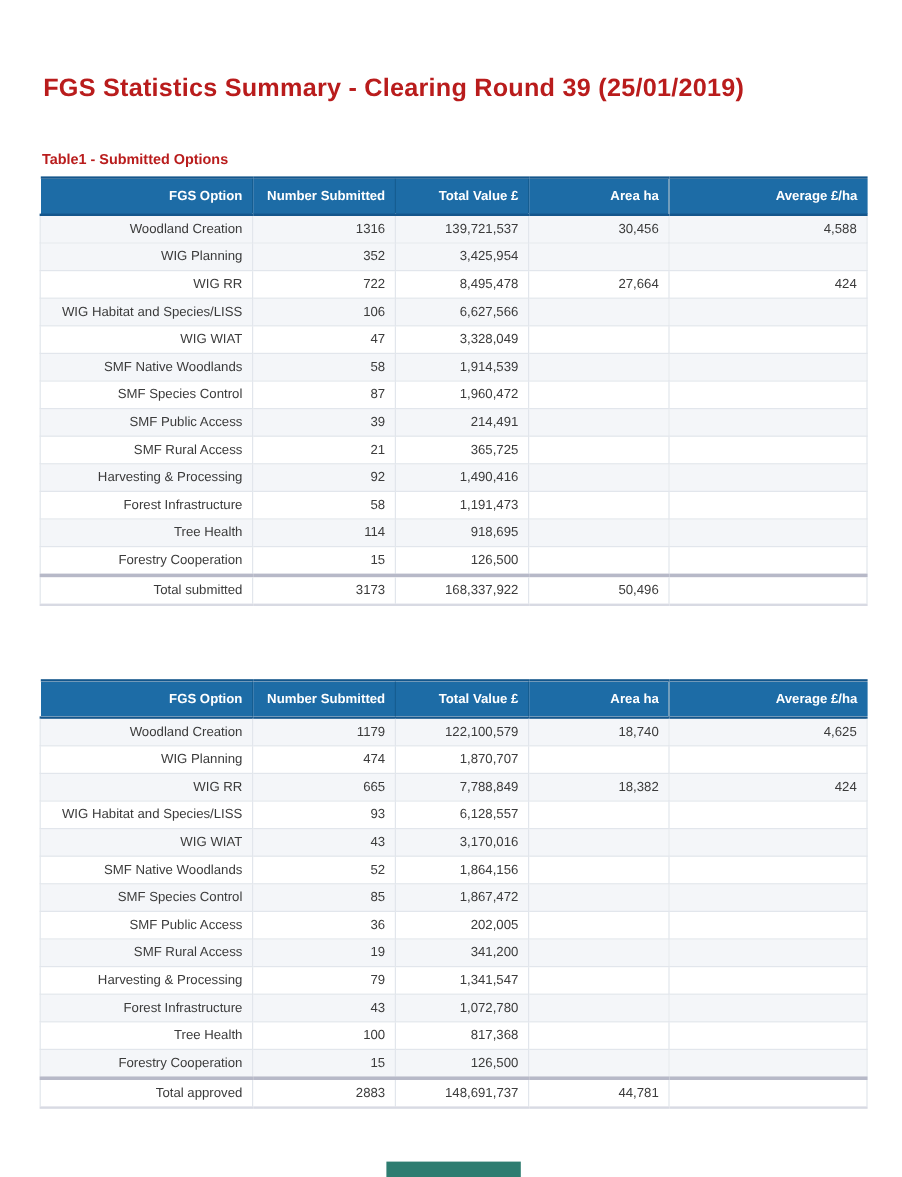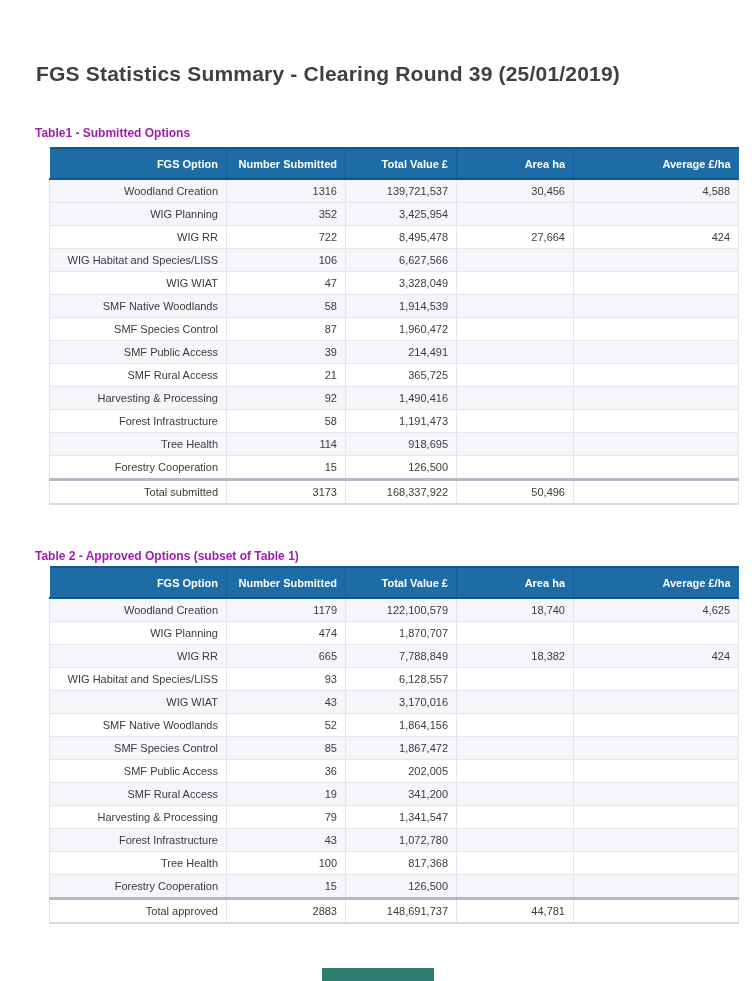--- a/index.html
+++ b/index.html
@@ -17,32 +17,32 @@
   .page{
     position:relative;
     width:752px;height:981px;
     background:#ffffff;
     font-family:"Liberation Sans",sans-serif;
     color:var(--text);
     overflow:hidden;
   }
   .title{
     position:absolute;left:36px;top:62px;margin:0;
-    font-size:21px;font-weight:bold;color:#404040;
+    font-size:21px;font-weight:bold;color:#b91c1c;
     letter-spacing:0.2px;white-space:nowrap;
   }
   .caption{
     position:absolute;left:35px;
-    font-size:12px;font-weight:bold;color:#a21caf;
+    font-size:12px;font-weight:bold;color:#b91c1c;
     white-space:nowrap;
   }
   .caption.c1{top:126px;}
   .caption.c2{top:549px;}
   table.data{
-    position:absolute;left:49px;width:689px;
+    position:absolute;left:33px;width:689px;
     border-collapse:collapse;table-layout:fixed;
     font-size:11px;color:var(--text);padding-left:44px;
   }
   table.data.t1{top:147px;}
   table.data.t2{top:566px;}
   table.data th{
     background:var(--header-bg);color:#ffffff;
     font-weight:bold;text-align:right;
     height:29px;padding:0 8px;
     border-top:2px solid var(--header-border);
@@ -191,21 +191,20 @@
         <tr class="total">
           <td>Total submitted</td>
           <td>3173</td>
           <td>168,337,922</td>
           <td>50,496</td>
           <td></td>
         </tr>
       </tbody>
     </table>
 
-  <div class="caption c2">Table 2 - Approved Options (subset of Table 1)</div>
 
   <table class="data t2">
       <colgroup>
         <col style="width: 177px;">
         <col style="width: 119px;">
         <col style="width: 111px;">
         <col style="width: 117px;">
         <col style="width: 165px;">
       </colgroup>
       <thead>

